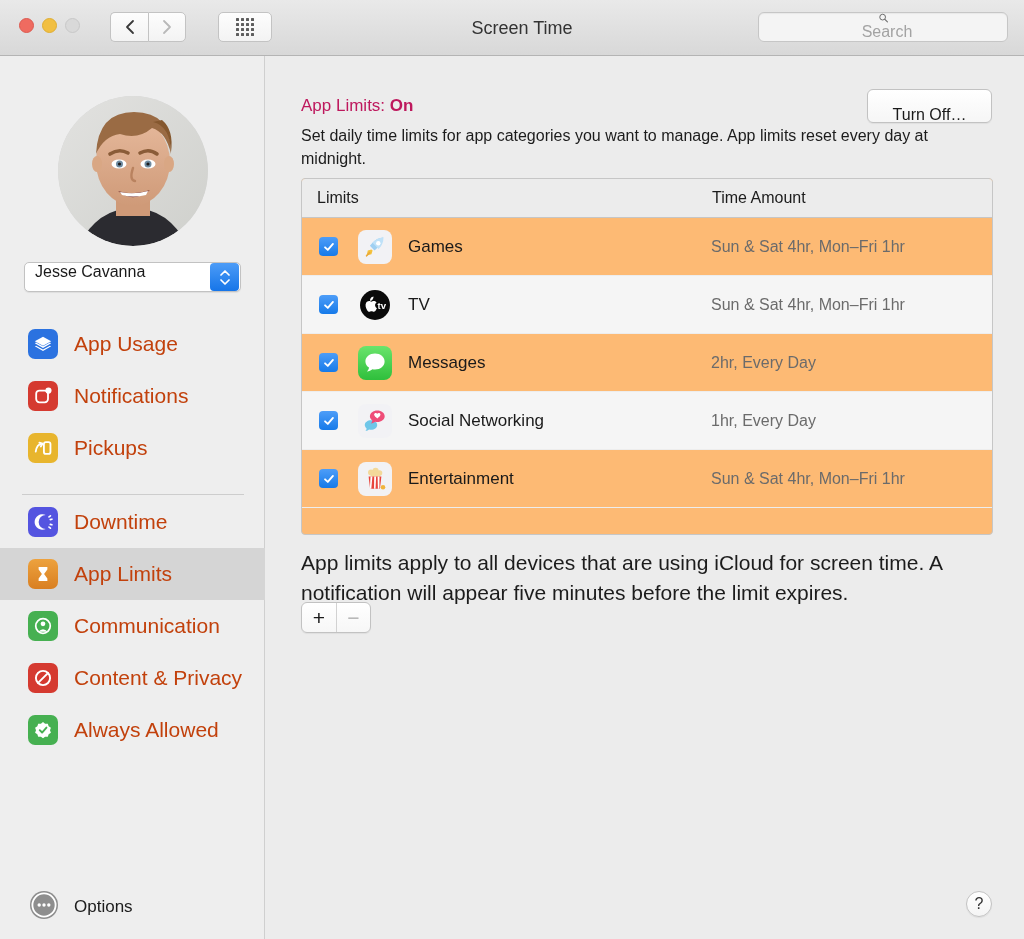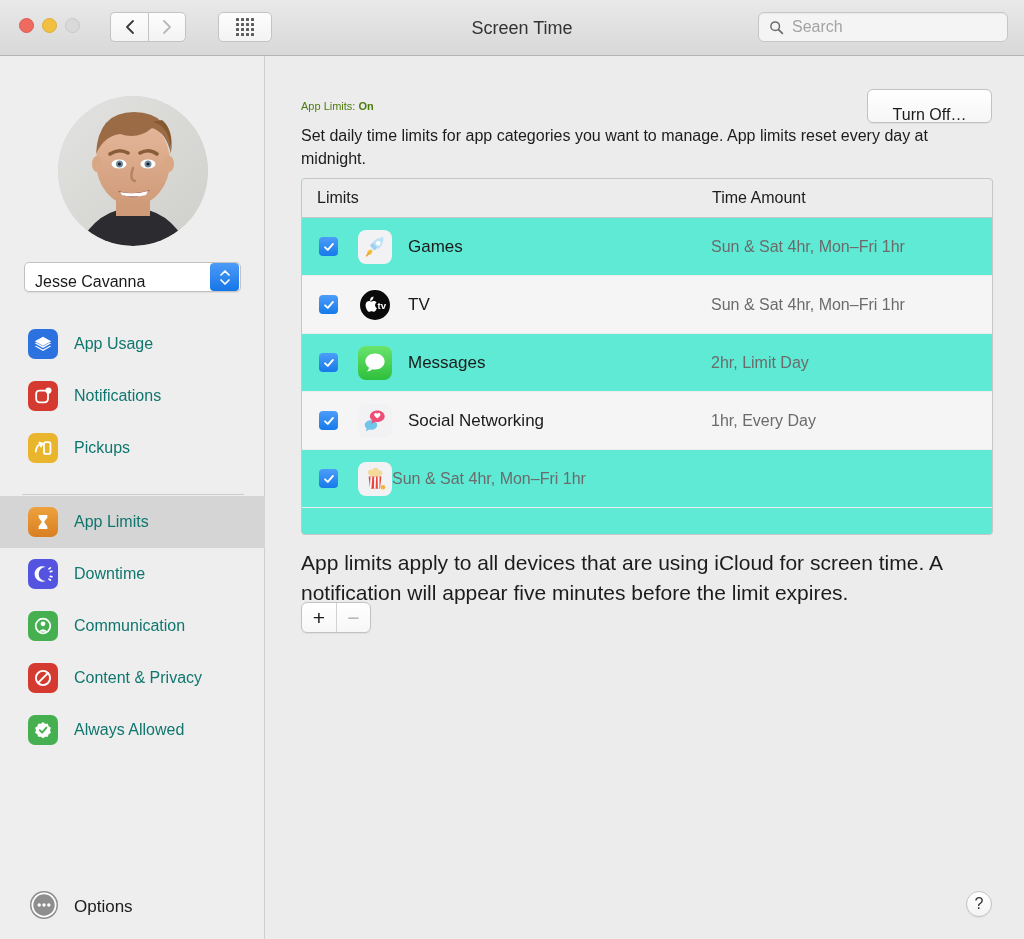--- a/index.html
+++ b/index.html
@@ -66,41 +66,42 @@
     padding-left: 20px;
   }
   .searchbox {
     position: absolute; top: 12px; right: 16px;
     width: 250px; height: 30px;
     background: #f4f4f4;
     border: 1px solid #c6c6c6;
     border-radius: 6px;
     display: flex; align-items: center; padding: 0 10px;
     box-shadow: inset 0 1px 1px rgba(0,0,0,.05);
+    flex-direction: column;
   }
   .searchbox .ph { font-size: 16px; color: #a3a3a3; margin-left: 8px; }
 
   
   .sidebar {
     position: absolute; top: 56px; left: 0;
     width: 265px; height: 883px;
     background: #eeeeee;
     border-right: 1px solid #cfcfcf;
   }
   .avatar {
     position: absolute; top: 40px; left: 58px;
     width: 150px; height: 150px; border-radius: 50%;
     overflow: hidden; background: #d7d7d7;
   }
   .avatar .face { position:absolute; inset:0; }
 
   .userpopup {
     position: absolute; top: 206px; left: 24px;
     width: 217px; height: 30px;
-    display: flex; align-items: flex-end;
+    display: flex; align-items: flex-start;
     background: #ffffff;
     border: 1px solid #c2c2c2;
     border-radius: 5px;
     box-shadow: 0 1px 1px rgba(0,0,0,.07);
   }
   .userpopup .uname {
     flex: 1; padding-left: 10px; font-size: 16px; color: #1a1a1a;
     white-space: nowrap; overflow: hidden;
   }
   .userpopup .stepper {
@@ -109,21 +110,21 @@
     border-radius: 4px;
     display: flex; flex-direction: column; align-items: center; justify-content: center; gap: 3px;
   }
 
   .navlist { position: absolute; top: 262px; left: 0; width: 265px; }
   .navitem {
     height: 52px; display: flex; align-items: center;
     padding-left: 28px; gap: 16px;
   }
   .navitem.selected { background: #d5d5d5; }
-  .navitem .label { font-size: 16px; color: #0f766e; }
+  .navitem .label { font-size: 21px; color: #c2410c; }
   .appicon {
     width: 30px; height: 30px; border-radius: 7px;
     display: flex; align-items: center; justify-content: center;
     flex: none;
   }
   .divider {
     position: absolute; left: 22px; width: 222px; height: 1px;
     background: #cdcdcd;
   }
 
@@ -136,39 +137,39 @@
   
   .main {
     position: absolute; top: 56px; left: 266px;
     width: 758px; height: 883px;
     background: #ececec;
   }
   .row-head {
     position: absolute; top: 33px; left: 35px; right: 32px;
     display: flex; align-items: center; justify-content: space-between;
   }
-  .applimits-line { font-size: 11px; color: #4d7c0f; }
+  .applimits-line { font-size: 17px; color: #be185d; }
   .applimits-line b { font-weight: 700; }
   .turnoff {
     min-width: 125px; height: 32px; padding: 16px 14px;
     background: linear-gradient(to bottom, #ffffff, #f6f6f6);
     border: 1px solid #c2c2c2; border-radius: 6px;
     font-size: 16px; color: #1a1a1a;
     box-shadow: 0 1px 1px rgba(0,0,0,.06);
     font-family: "Liberation Sans", sans-serif;
   }
   .desc {
     position: absolute; top: 68px; left: 35px; width: 680px;
     font-size: 16px; line-height: 1.45; color: #1c1c1c;
   }
 
   .table {
     position: absolute; top: 122px; left: 35px;
     width: 692px; height: 357px;
-    background: #5eead4;
+    background: #fdba74;
     border: 1px solid #c6c6c6;
     border-radius: 4px;
     overflow: hidden;
   }
   .thead {
     height: 39px; background: #ececec;
     border-bottom: 1px solid #c6c6c6;
     display: flex; align-items: center;
     font-size: 16px; color: #1c1c1c;
   }
@@ -374,42 +375,42 @@
             <path d="M3 15 Q4 7 10 6.2" fill="none" stroke="#fff" stroke-width="2" stroke-linecap="round"></path>
             <polyline points="7,5.2 10.4,6.3 8.6,9.4" fill="none" stroke="#fff" stroke-width="2" stroke-linecap="round" stroke-linejoin="round"></polyline>
           </svg>
         </span>
         <span class="label">Pickups</span>
       </div>
 
       <div style="height:22px"></div>
       <div class="divider" style="top:176px"></div>
 
-      <div class="navitem selected">
-        <span class="appicon" style="background:linear-gradient(to bottom,#eda23e,#d97f21)">
-          <svg width="20" height="20" viewBox="0 0 22 22">
-            <path d="M6.2 3.4 h9.6 v2.6 l-3.6 5 3.6 5 v2.6 h-9.6 v-2.6 l3.6-5 -3.6-5 Z" fill="#fff"></path>
-          </svg>
-        </span>
-        <span class="label">App Limits</span>
-      </div>
-
       <div class="navitem">
         <span class="appicon" style="background:#5454e0">
           <svg width="20" height="20" viewBox="0 0 22 22">
             <path d="M14 3.2 A8.6 8.6 0 1 0 14 18.8 A7 7 0 0 1 14 3.2 Z" fill="#fff"></path>
             <g stroke="#fff" stroke-width="1.8" stroke-linecap="round">
               <line x1="17.6" y1="5.4" x2="19.2" y2="4.2"></line>
               <line x1="19" y1="8.4" x2="20.8" y2="7.9"></line>
               <line x1="19" y1="13.6" x2="20.8" y2="14.1"></line>
               <line x1="17.6" y1="16.6" x2="19.2" y2="17.8"></line>
             </g>
           </svg>
         </span>
         <span class="label">Downtime</span>
+      </div>
+
+      <div class="navitem selected">
+        <span class="appicon" style="background:linear-gradient(to bottom,#eda23e,#d97f21)">
+          <svg width="20" height="20" viewBox="0 0 22 22">
+            <path d="M6.2 3.4 h9.6 v2.6 l-3.6 5 3.6 5 v2.6 h-9.6 v-2.6 l3.6-5 -3.6-5 Z" fill="#fff"></path>
+          </svg>
+        </span>
+        <span class="label">App Limits</span>
       </div>
 
       <div class="navitem">
         <span class="appicon" style="background:#46b051">
           <svg width="20" height="20" viewBox="0 0 22 22">
             <circle cx="11" cy="11" r="8" fill="none" stroke="#fff" stroke-width="1.9"></circle>
             <circle cx="11" cy="8.6" r="2.6" fill="#fff"></circle>
             <path d="M5.8 17.4 Q11 11.8 16.2 17.4" fill="#fff"></path>
           </svg>
         </span>
@@ -518,21 +519,21 @@
                 <linearGradient id="msg" x1="0" y1="0" x2="0" y2="1">
               <stop offset="0%" stop-color="#6ae46c"></stop>
                   <stop offset="100%" stop-color="#2fbf3c"></stop>
                 </linearGradient>
               </defs>
             <rect width="34" height="34" rx="8" fill="url(#msg)"></rect>
             <path d="M17 7.6 c-5.4 0 -9.6 3.5 -9.6 7.9 0 2.5 1.4 4.7 3.6 6.1 -0.2 1.6 -1 3 -2.2 4 2.4 -0.3 4.3 -1.3 5.6 -2.3 0.8 0.15 1.7 0.2 2.6 0.2 5.4 0 9.6 -3.5 9.6 -8 0 -4.4 -4.2 -7.9 -9.6 -7.9 z" fill="#fff"></path>
           </svg>
         </span>
         <span class="rowname">Messages</span>
-        <span class="rowtime">2hr, Limit Day</span>
+        <span class="rowtime">2hr, Every Day</span>
       </div>
 
       <div class="trow alt">
         <span class="cb">
           <svg width="12" height="12" viewBox="0 0 14 14">
               <polyline points="2.4,7.4 5.6,10.4 11.6,3.4" fill="none" stroke="#fff" stroke-width="2.2" stroke-linecap="round" stroke-linejoin="round"></polyline>
             </svg>
         </span>
         <span class="rowicon">
           <svg width="34" height="34" viewBox="0 0 34 34">
@@ -564,20 +565,21 @@
             </g>
             <path d="M10.6 14.4 h12.8 l-1.5 12.4 h-9.8 z" fill="#e8443c"></path>
             <g fill="#ffffff">
               <path d="M12.5 14.4 h1.9 l-1.1 12.4 h-1.4 z"></path>
               <path d="M16.2 14.4 h1.9 l-0.55 12.4 h-1.5 z"></path>
               <path d="M19.9 14.4 h1.9 l-0.1 12.4 h-1.5 z" transform="translate(-0.3,0)"></path>
             </g>
             <circle cx="25" cy="25.3" r="2.3" fill="#f0b43c"></circle>
           </svg>
         </span>
+        <span class="rowname">Entertainment</span>
         <span class="rowtime">Sun &amp; Sat 4hr, Mon–Fri 1hr</span>
       </div>
     </div>
 
     <div class="footnote">App limits apply to all devices that are using iCloud for screen time. A notification will appear five minutes before the limit expires.</div>
 
     <div class="segmented">
       <div class="seg plus">+</div>
       <div class="seg minus">−</div>
     </div>

